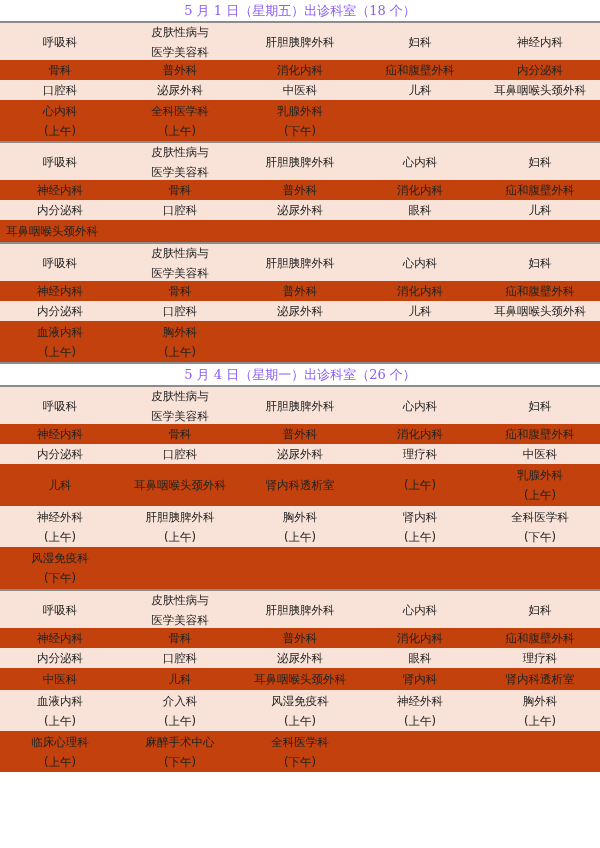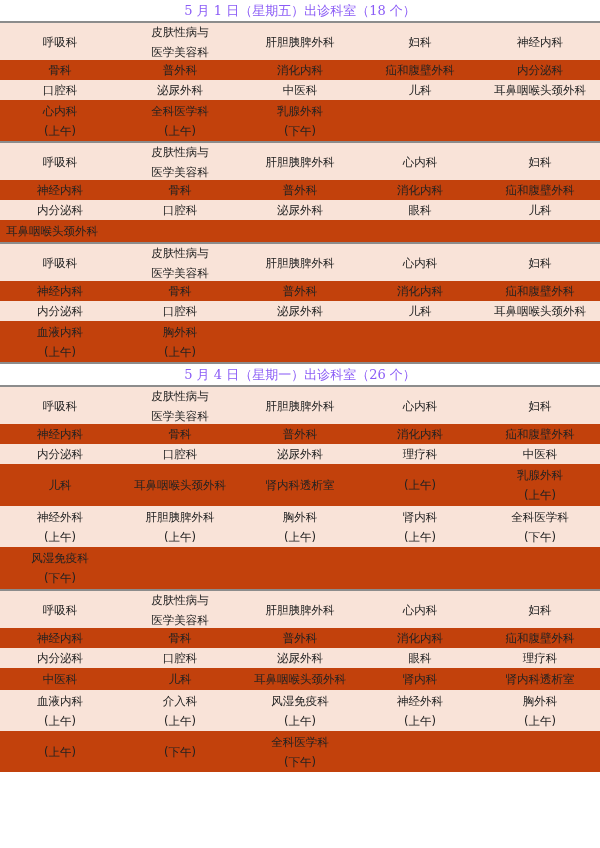--- a/index.html
+++ b/index.html
@@ -316,23 +316,25 @@
         <span>神经外科</span>
         <span>(上午)</span>
       </div>
     <div class="cell">
         <span>胸外科</span>
         <span>(上午)</span>
       </div>
   </div>
   <div class="row white h40">
     <div class="cell">
-        <span>(上午)</span>
-      </div>
-    <div class="cell">
+        <span>临床心理科</span>
+        <span>(上午)</span>
+      </div>
+    <div class="cell">
+        <span>麻醉手术中心</span>
         <span>(下午)</span>
       </div>
     <div class="cell">
         <span>全科医学科</span>
         <span>(下午)</span>
       </div>
     <div class="cell"></div>
     <div class="cell"></div>
   </div>
 </div>

